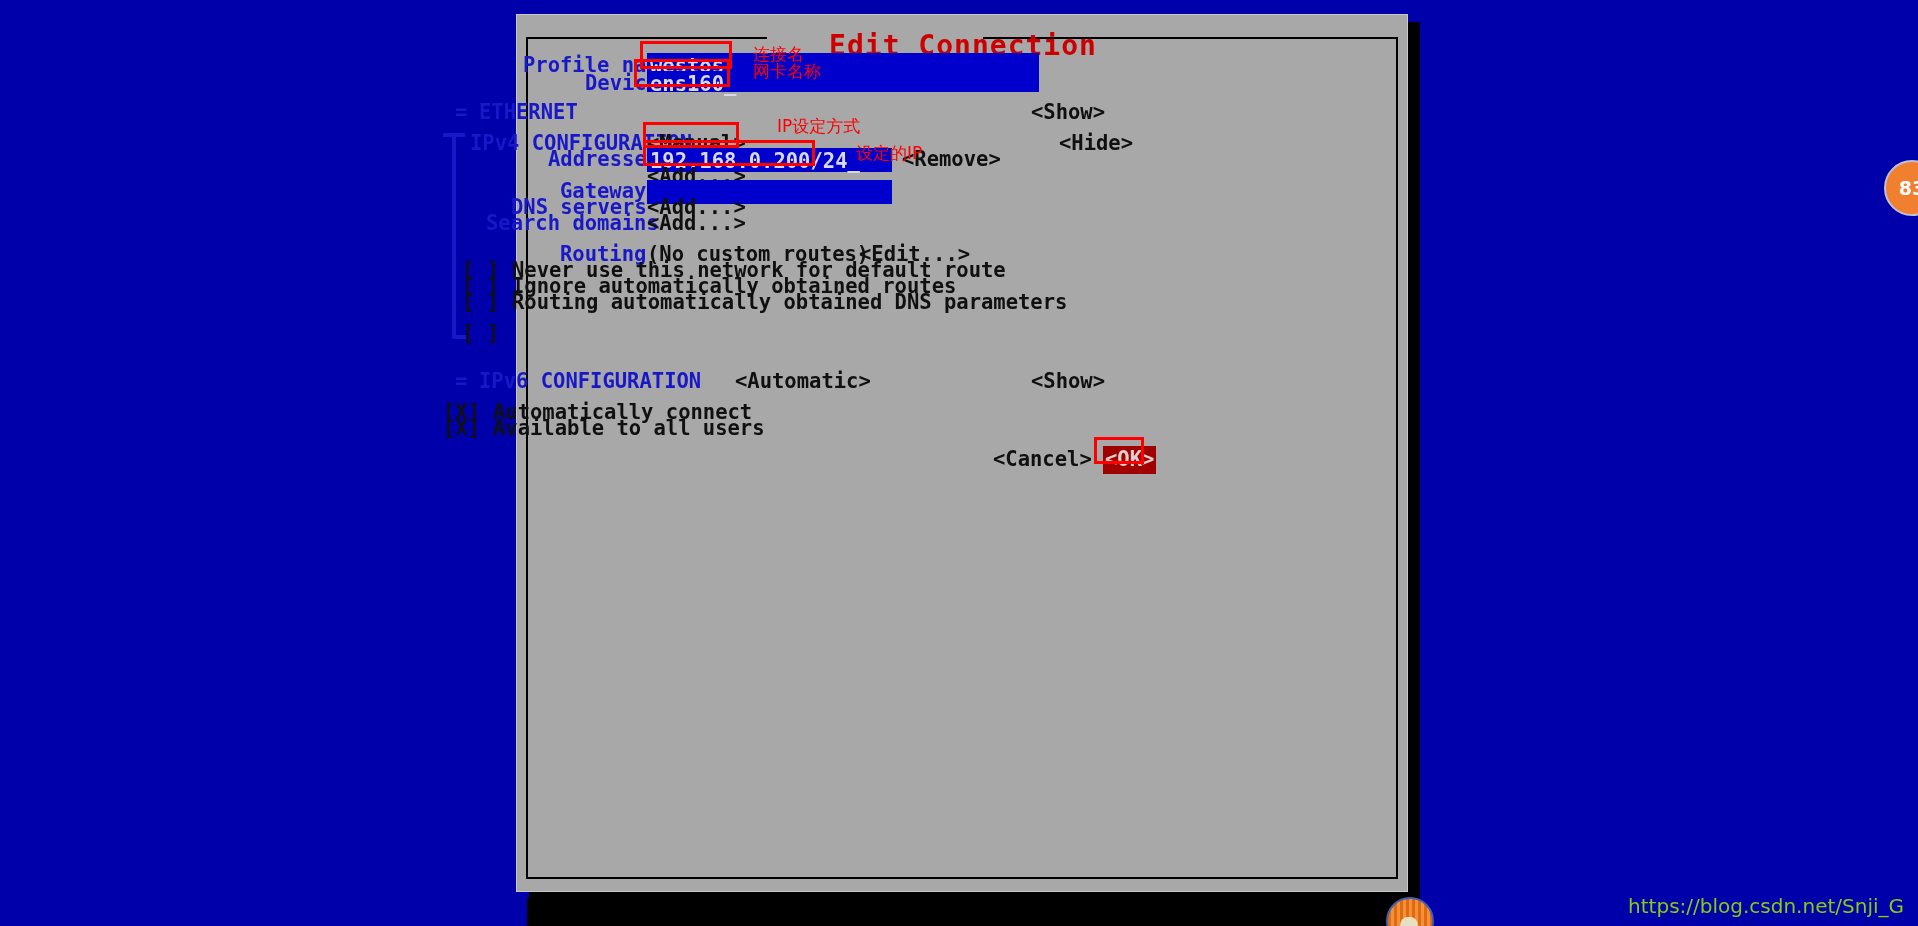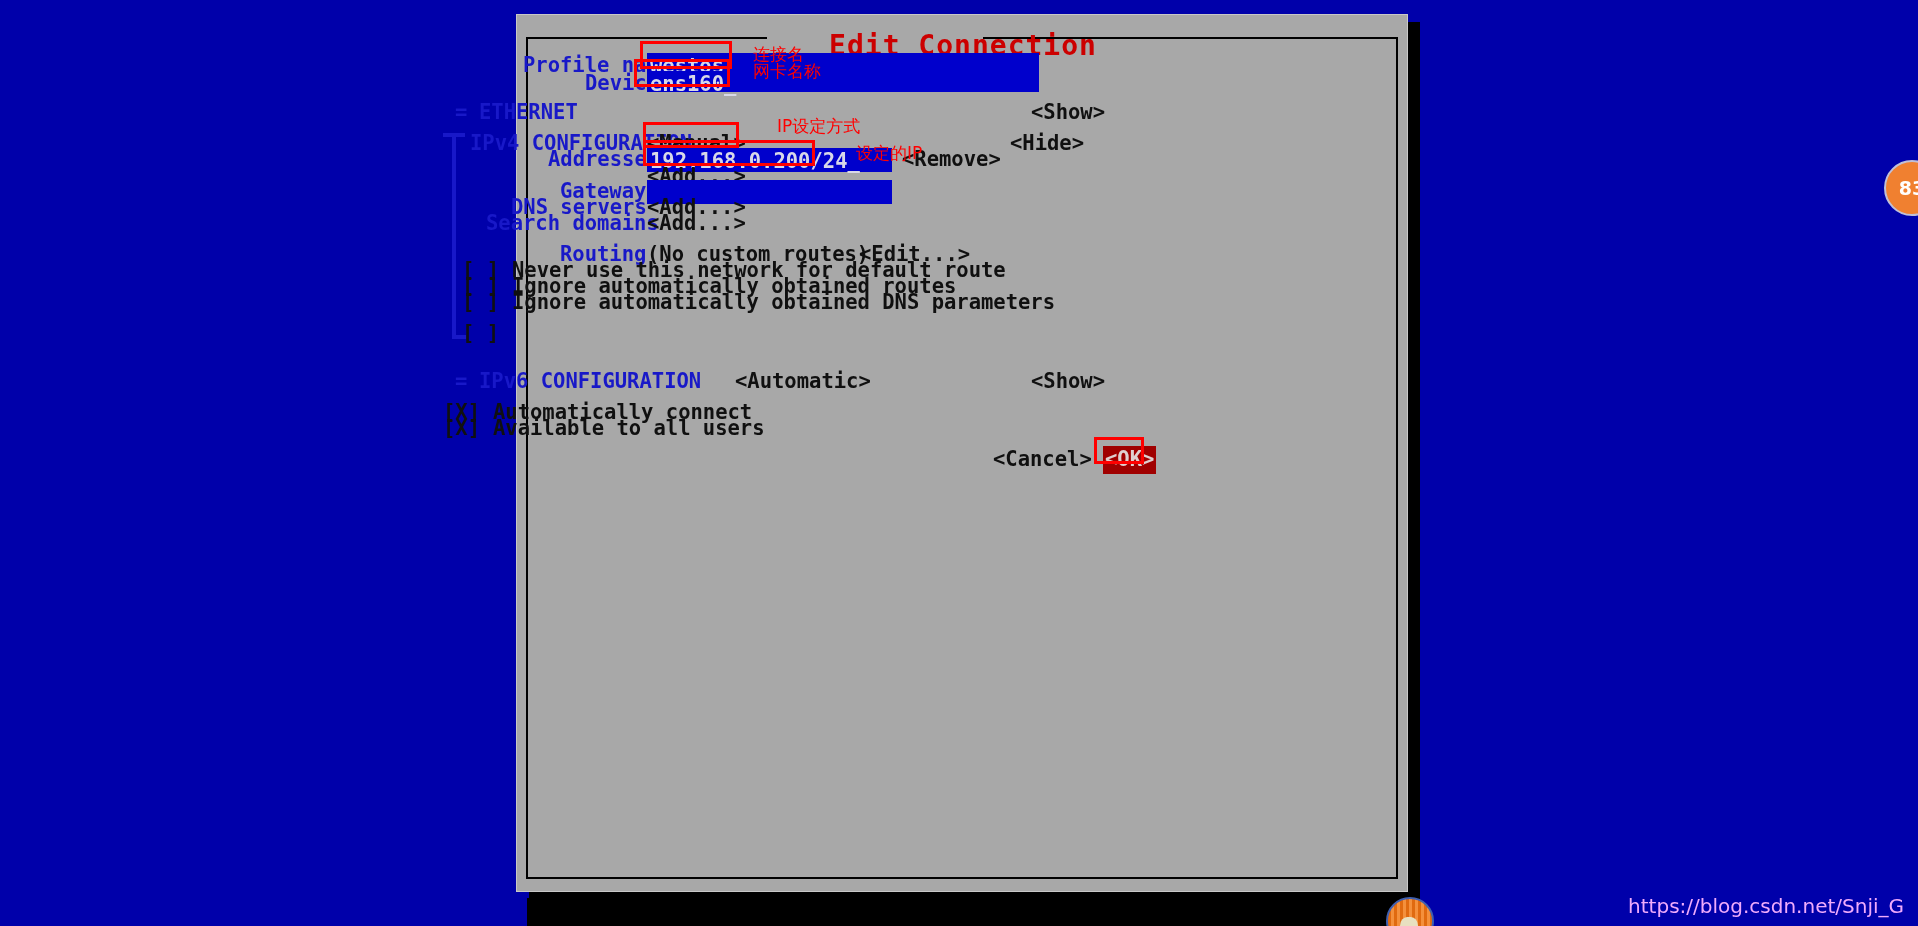--- a/index.html
+++ b/index.html
@@ -208,21 +208,21 @@
     width: 18px;
     height: 22px;
     background: #e8e0c0;
     border-radius: 40% 40% 10% 10%;
   }
 
   .watermark {
     position: absolute;
     right: 14px;
     bottom: 8px;
-    color: #f0abfc;
+    color: #84cc16;
     font-family: "DejaVu Sans", sans-serif;
     font-size: 20px;
     white-space: pre;
   }
 </style>
 </head>
 <body>
 
 <div id="screen">
 
@@ -251,21 +251,21 @@
       <div class="t blue" style="left:-62px; top:87px;">=</div>
       <div class="t blue" style="left:-38px; top:87px;">ETHERNET</div>
       <div class="t black" style="left:514px; top:87px;">&lt;Show&gt;</div>
 
       <div class="tree-h" style="left:-74px; top:118px; width:22px;"></div>
       <div class="tree-v" style="left:-65px; top:118px; height:206px;"></div>
       <div class="tree-h" style="left:-65px; top:320px; width:14px;"></div>
 
       <div class="t blue" style="left:-54px; top:118px;margin-left:7px;">IPv4 CONFIGURATION</div>
       <div class="t black" style="left:130px; top:118px;">&lt;Manual&gt;</div>
-      <div class="t black" style="left:493px; top:118px;">&lt;Hide&gt;</div>
+      <div class="t black" style="left:542px; top:118px;">&lt;Hide&gt;</div>
 
       <div class="t blue" style="left:31px; top:134px;">Addresses</div>
       <div class="field" style="left:130px; top:133px; width:245px;"></div>
       <div class="field-underline" style="left:130px; top:154px; width:245px;"></div>
       <div class="field-txt" style="left:133px; top:136px;">192.168.0.200/24_</div>
       <div class="t black" style="left:385px; top:134px;">&lt;Remove&gt;</div>
       <div class="t black" style="left:130px; top:151px;">&lt;Add...&gt;</div>
 
       <div class="t blue" style="left:43px; top:166px;">Gateway</div>
       <div class="field" style="left:130px; top:165px; width:245px;"></div>
@@ -282,21 +282,21 @@
       <div class="t black" style="left:130px; top:229px;">(No custom routes)</div>
       <div class="t black" style="left:342px; top:229px;">&lt;Edit...&gt;</div>
 
       <div class="t black" style="left:-55px; top:245px;">[ ]</div>
       <div class="t black" style="left:-5px; top:245px;">Never use this network for default route</div>
 
       <div class="t black" style="left:-55px; top:261px;">[ ]</div>
       <div class="t black" style="left:-5px; top:261px;">Ignore automatically obtained routes</div>
 
       <div class="t black" style="left:-55px; top:277px;">[ ]</div>
-      <div class="t black" style="left:-5px; top:277px;">Ignore automatically obtained DNS parameters</div>
+      <div class="t black" style="left:-5px; top:277px;">Routing automatically obtained DNS parameters</div>
 
       <div class="t black" style="left:-55px; top:308px;">[ ]</div>
 
       <div class="t blue" style="left:-62px; top:356px;">=</div>
       <div class="t blue" style="left:-38px; top:356px;">IPv6 CONFIGURATION</div>
       <div class="t black" style="left:218px; top:356px;">&lt;Automatic&gt;</div>
       <div class="t black" style="left:514px; top:356px;">&lt;Show&gt;</div>
 
       <div class="t black" style="left:-74px; top:387px;">[X]</div>
       <div class="t black" style="left:-24px; top:387px;">Automatically connect</div>

